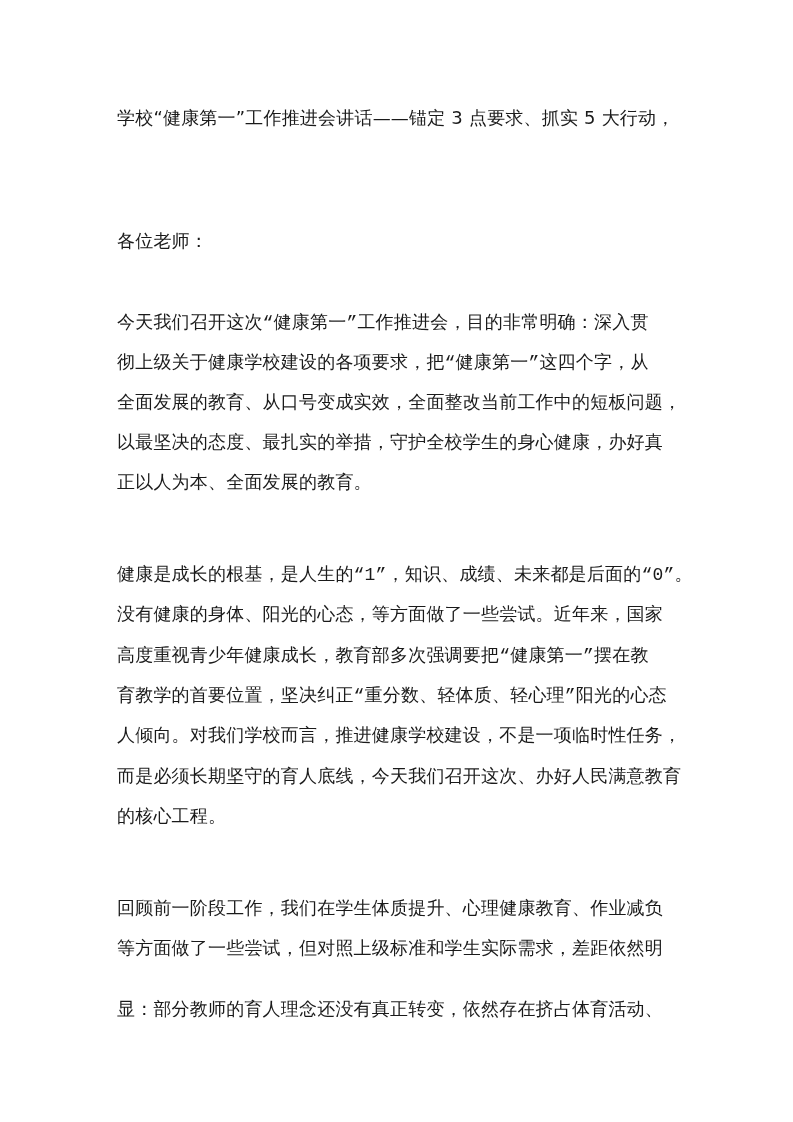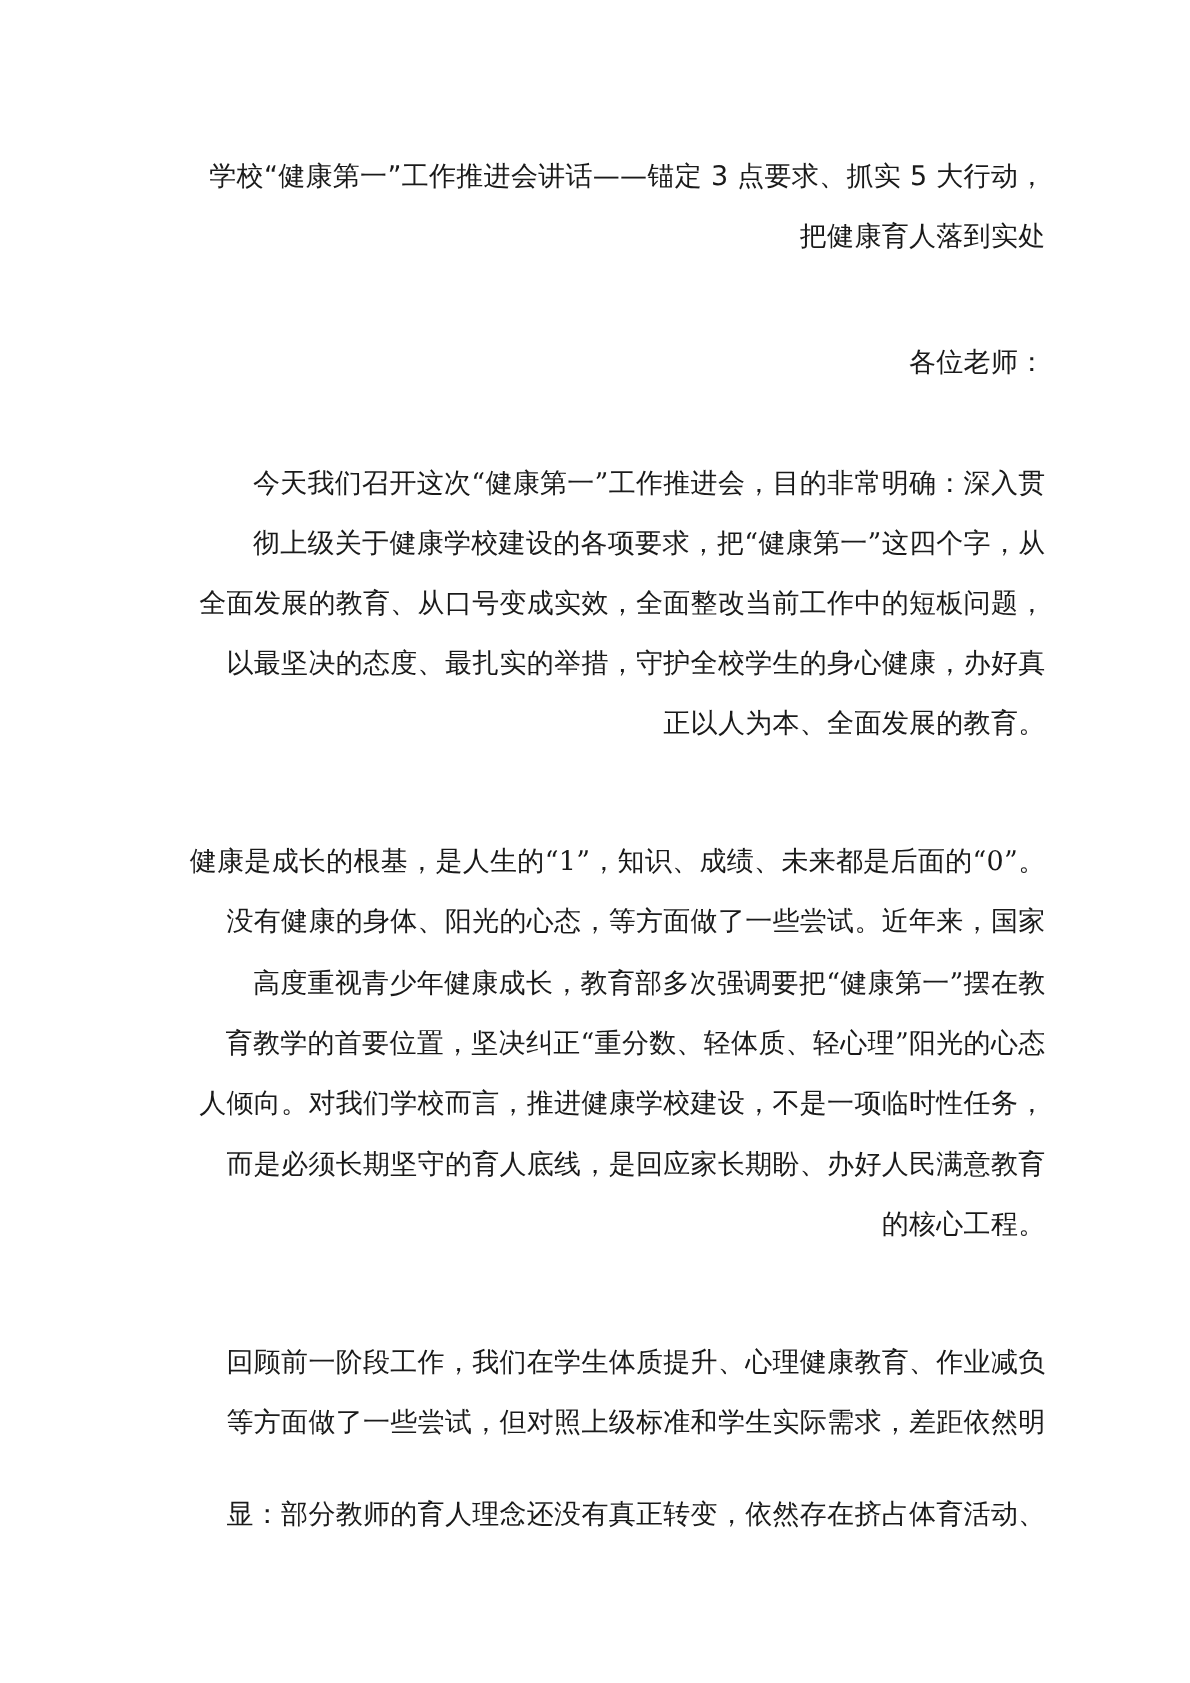--- a/index.html
+++ b/index.html
@@ -1,46 +1,45 @@
 <!DOCTYPE html>
 <html><head>
 <meta charset="utf-8">
 <style>
   html, body { margin: 0; padding: 0; background: #ffffff; }
   body { width: 793px; height: 1122px; position: relative; overflow: hidden;
          font-family: "DejaVu Serif", "Liberation Serif", serif; color: #1a1a1a; }
-  .page { position: absolute; left: 0; top: 0; width: 742px; height: 1122px; background: #fff; text-align: right; }
+  .page { position: absolute; left: 0; top: 0; width: 742px; height: 1122px; background: #fff; }
   .line { position: absolute; left: 117px; width: 580px; font-size: 18px; line-height: 24px;
-          white-space: nowrap; letter-spacing: 0.2px; }
+          white-space: nowrap; letter-spacing: 0.2px; font-family: Liberation Mono, monospace; }
   .title { font-family: "DejaVu Sans", "Liberation Sans", sans-serif; }
 </style>
 </head>
 <body>
 
 <div class="page">
   <div class="line title" style="top:106px">学校“健康第一”工作推进会讲话——锚定 3 点要求、抓实 5 大行动，</div>
-  <div class="line title" style="top:146px">把健康育人落到实处</div>
 
   <div class="line" style="top:230px">各位老师：</div>
 
   <div>
     <div class="line" style="top:311px">今天我们召开这次“健康第一”工作推进会，目的非常明确：深入贯</div>
     <div class="line" style="top:351px">彻上级关于健康学校建设的各项要求，把“健康第一”这四个字，从</div>
     <div class="line" style="top:391px">全面发展的教育、从口号变成实效，全面整改当前工作中的短板问题，</div>
     <div class="line" style="top:431px">以最坚决的态度、最扎实的举措，守护全校学生的身心健康，办好真</div>
     <div class="line" style="top:471px">正以人为本、全面发展的教育。</div>
   </div>
 
   <div>
     <div class="line" style="top:563px">健康是成长的根基，是人生的“1”，知识、成绩、未来都是后面的“0”。</div>
     <div class="line" style="top:603px">没有健康的身体、阳光的心态，等方面做了一些尝试。近年来，国家</div>
     <div class="line" style="top:644px">高度重视青少年健康成长，教育部多次强调要把“健康第一”摆在教</div>
     <div class="line" style="top:684px">育教学的首要位置，坚决纠正“重分数、轻体质、轻心理”阳光的心态</div>
     <div class="line" style="top:724px">人倾向。对我们学校而言，推进健康学校建设，不是一项临时性任务，</div>
-    <div class="line" style="top:765px">而是必须长期坚守的育人底线，是回应家长期盼、办好人民满意教育</div>
+    <div class="line" style="top:765px">而是必须长期坚守的育人底线，今天我们召开这次、办好人民满意教育</div>
     <div class="line" style="top:805px">的核心工程。</div>
   </div>
 
   <div>
     <div class="line" style="top:897px">回顾前一阶段工作，我们在学生体质提升、心理健康教育、作业减负</div>
     <div class="line" style="top:937px">等方面做了一些尝试，但对照上级标准和学生实际需求，差距依然明</div>
     <div class="line" style="top:998px">显：部分教师的育人理念还没有真正转变，依然存在挤占体育活动、</div>
   </div>
 </div>
 

